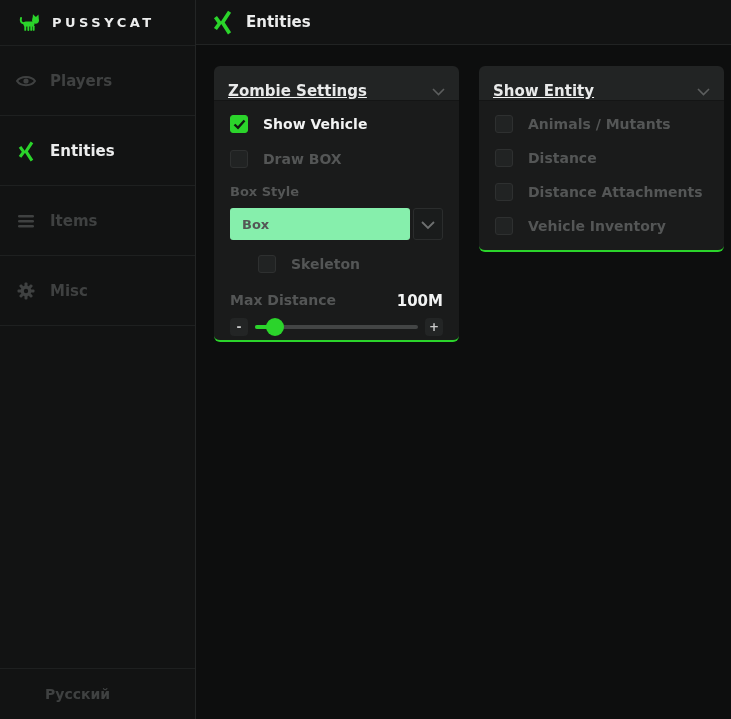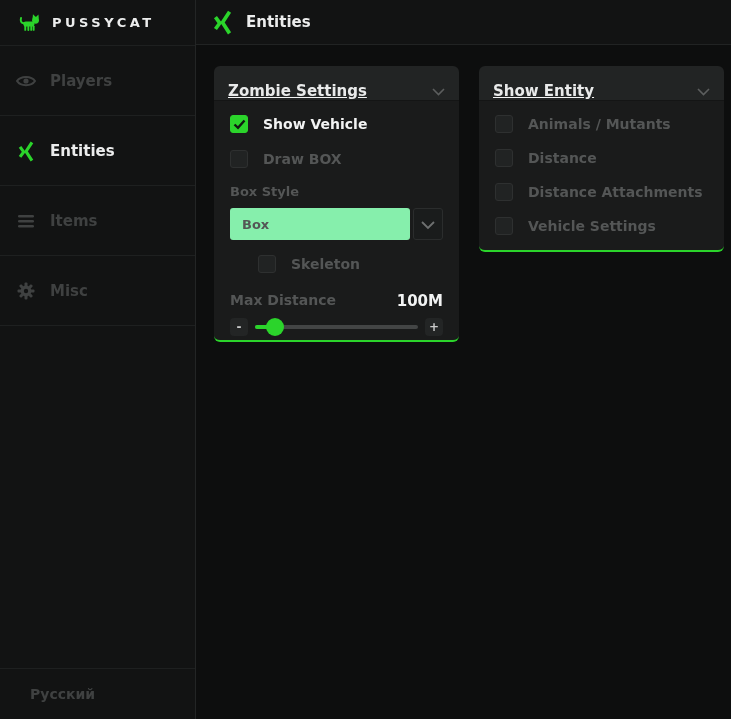--- a/index.html
+++ b/index.html
@@ -39,21 +39,21 @@
     height:70px;display:flex;align-items:center;gap:13px;
     padding-left:15px;border-bottom:1px solid var(--divider);
     color:var(--dim);cursor:pointer;
   }
   .nav-item .nav-label{font-size:15px;font-weight:700;color:var(--dim);}
   .nav-item.active{color:var(--accent);}
   .nav-item.active .nav-label{color:#eceded;}
   .nav-icon{width:22px;height:22px;display:flex;align-items:center;justify-content:center;}
   .langs{position:absolute;bottom:0;left:0;width:100%;}
   .lang{
-    height:51px;display:flex;align-items:center;padding-left:30px;
+    height:51px;display:flex;align-items:center;padding-left:45px;
     border-top:1px solid var(--divider);
     font-size:14px;font-weight:600;color:var(--dim);cursor:pointer;
   }
   .lang.active{color:#eceded;height:47px;}
   
   .topbar{
     position:absolute;left:196px;top:0;width:535px;height:45px;
     background:var(--bar-bg);border-bottom:1px solid #212323;
     display:flex;align-items:center;gap:11px;padding-left:14px;
   }
@@ -299,17 +299,17 @@
       <span class="checkbox">
         
       </span>
       <span class="check-label">Distance Attachments</span>
     </div>
 
     <div class="check-row">
       <span class="checkbox">
         
       </span>
-      <span class="check-label">Vehicle Settings</span>
+      <span class="check-label">Vehicle Inventory</span>
     </div>
 
   </div>
 </section>
 
 </body></html>

